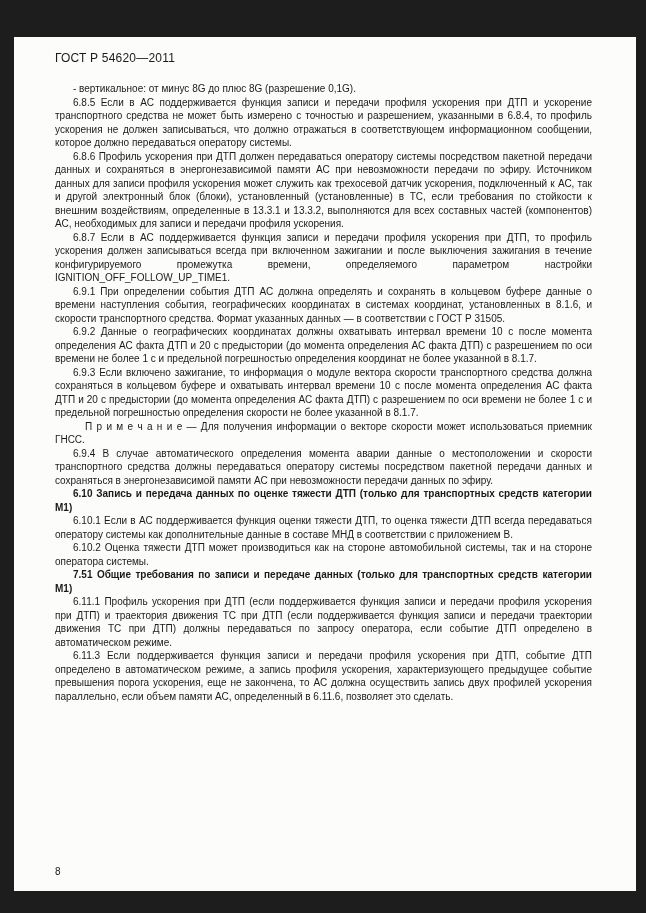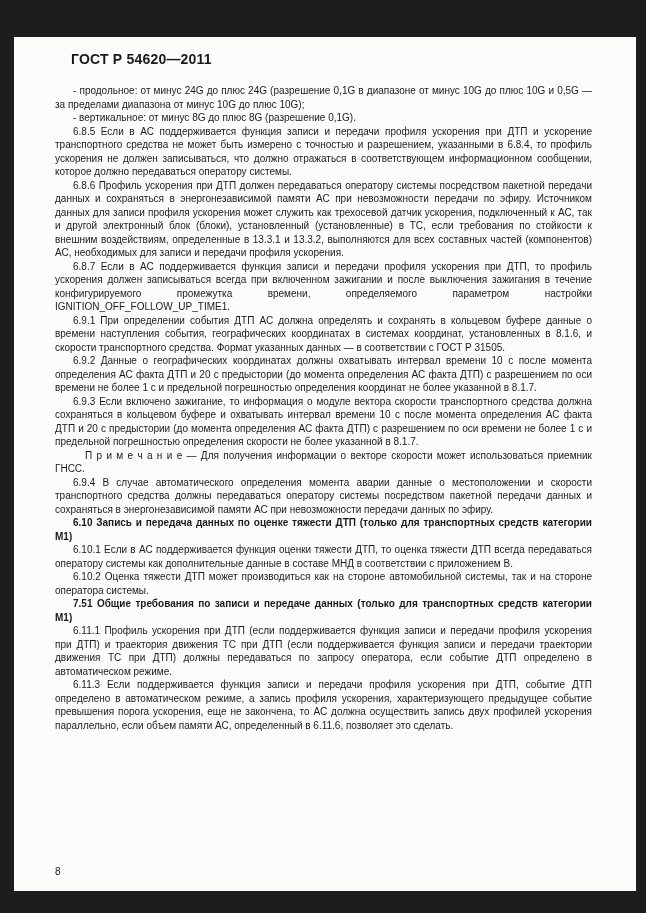--- a/index.html
+++ b/index.html
@@ -17,25 +17,24 @@
   }
   .page {
     width: 100%;
     height: 100%;
     background: #fcfcfb;
     color: #1a1a1a;
     position: relative;
     padding: 14px 44px 0 41px;
   }
   .running-header {
-    font-size: 14px;
-    font-weight: bold;
+    font-size: 12px;
+    font-weight: normal;
     letter-spacing: 0.2px;
     margin-bottom: 17px;
-    margin-left: 16px;
   }
   .page-body { width: 100%; }
   .page-body p.para {
     font-size: 10px;
     line-height: 13.5px;
     text-align: justify;
     text-indent: 18px;
     margin: 0;
   }
   .page-body p.para.bold { font-weight: bold; }
@@ -53,21 +52,20 @@
 </style>
 </head>
 <body>
 
 <div class="scan-frame">
   <div class="page">
     <div class="running-header">
       <span>ГОСТ Р 54620—2011</span>
     </div>
     <div class="page-body">
-        <p class="para normal">- продольное: от минус 24G до плюс 24G (разрешение 0,1G в диапазоне от минус 10G до плюс 10G и 0,5G — за пределами диапазона от минус 10G до плюс 10G);</p>
         <p class="para normal">- вертикальное: от минус 8G до плюс 8G (разрешение 0,1G).</p>
         <p class="para normal">6.8.5 Если в АС поддерживается функция записи и передачи профиля ускорения при ДТП и ускорение транспортного средства не может быть измерено с точностью и разрешением, указанными в 6.8.4, то профиль ускорения не должен записываться, что должно отражаться в соответствующем информационном сообщении, которое должно передаваться оператору системы.</p>
         <p class="para normal">6.8.6 Профиль ускорения при ДТП должен передаваться оператору системы посредством пакетной передачи данных и сохраняться в энергонезависимой памяти АС при невозможности передачи по эфиру. Источником данных для записи профиля ускорения может служить как трехосевой датчик ускорения, подключенный к АС, так и другой электронный блок (блоки), установленный (установленные) в ТС, если требования по стойкости к внешним воздействиям, определенные в 13.3.1 и 13.3.2, выполняются для всех составных частей (компонентов) АС, необходимых для записи и передачи профиля ускорения.</p>
         <p class="para normal">6.8.7 Если в АС поддерживается функция записи и передачи профиля ускорения при ДТП, то профиль ускорения должен записываться всегда при включенном зажигании и после выключения зажигания в течение конфигурируемого промежутка времени, определяемого параметром настройки IGNITION_OFF_FOLLOW_UP_TIME1.</p>
         <p class="para normal">6.9.1 При определении события ДТП АС должна определять и сохранять в кольцевом буфере данные о времени наступления события, географических координатах в системах координат, установленных в 8.1.6, и скорости транспортного средства. Формат указанных данных — в соответствии с ГОСТ Р 31505.</p>
         <p class="para normal">6.9.2 Данные о географических координатах должны охватывать интервал времени 10 с после момента определения АС факта ДТП и 20 с предыстории (до момента определения АС факта ДТП) с разрешением по оси времени не более 1 с и предельной погрешностью определения координат не более указанной в 8.1.7.</p>
         <p class="para normal">6.9.3 Если включено зажигание, то информация о модуле вектора скорости транспортного средства должна сохраняться в кольцевом буфере и охватывать интервал времени 10 с после момента определения АС факта ДТП и 20 с предыстории (до момента определения АС факта ДТП) с разрешением по оси времени не более 1 с и предельной погрешностью определения скорости не более указанной в 8.1.7.</p>
         <p class="para note">П р и м е ч а н и е — Для получения информации о векторе скорости может использоваться приемник ГНСС.</p>
         <p class="para normal">6.9.4 В случае автоматического определения момента аварии данные о местоположении и скорости транспортного средства должны передаваться оператору системы посредством пакетной передачи данных и сохраняться в энергонезависимой памяти АС при невозможности передачи данных по эфиру.</p>
         <p class="para bold">6.10 Запись и передача данных по оценке тяжести ДТП (только для транспортных средств категории М1)</p>

